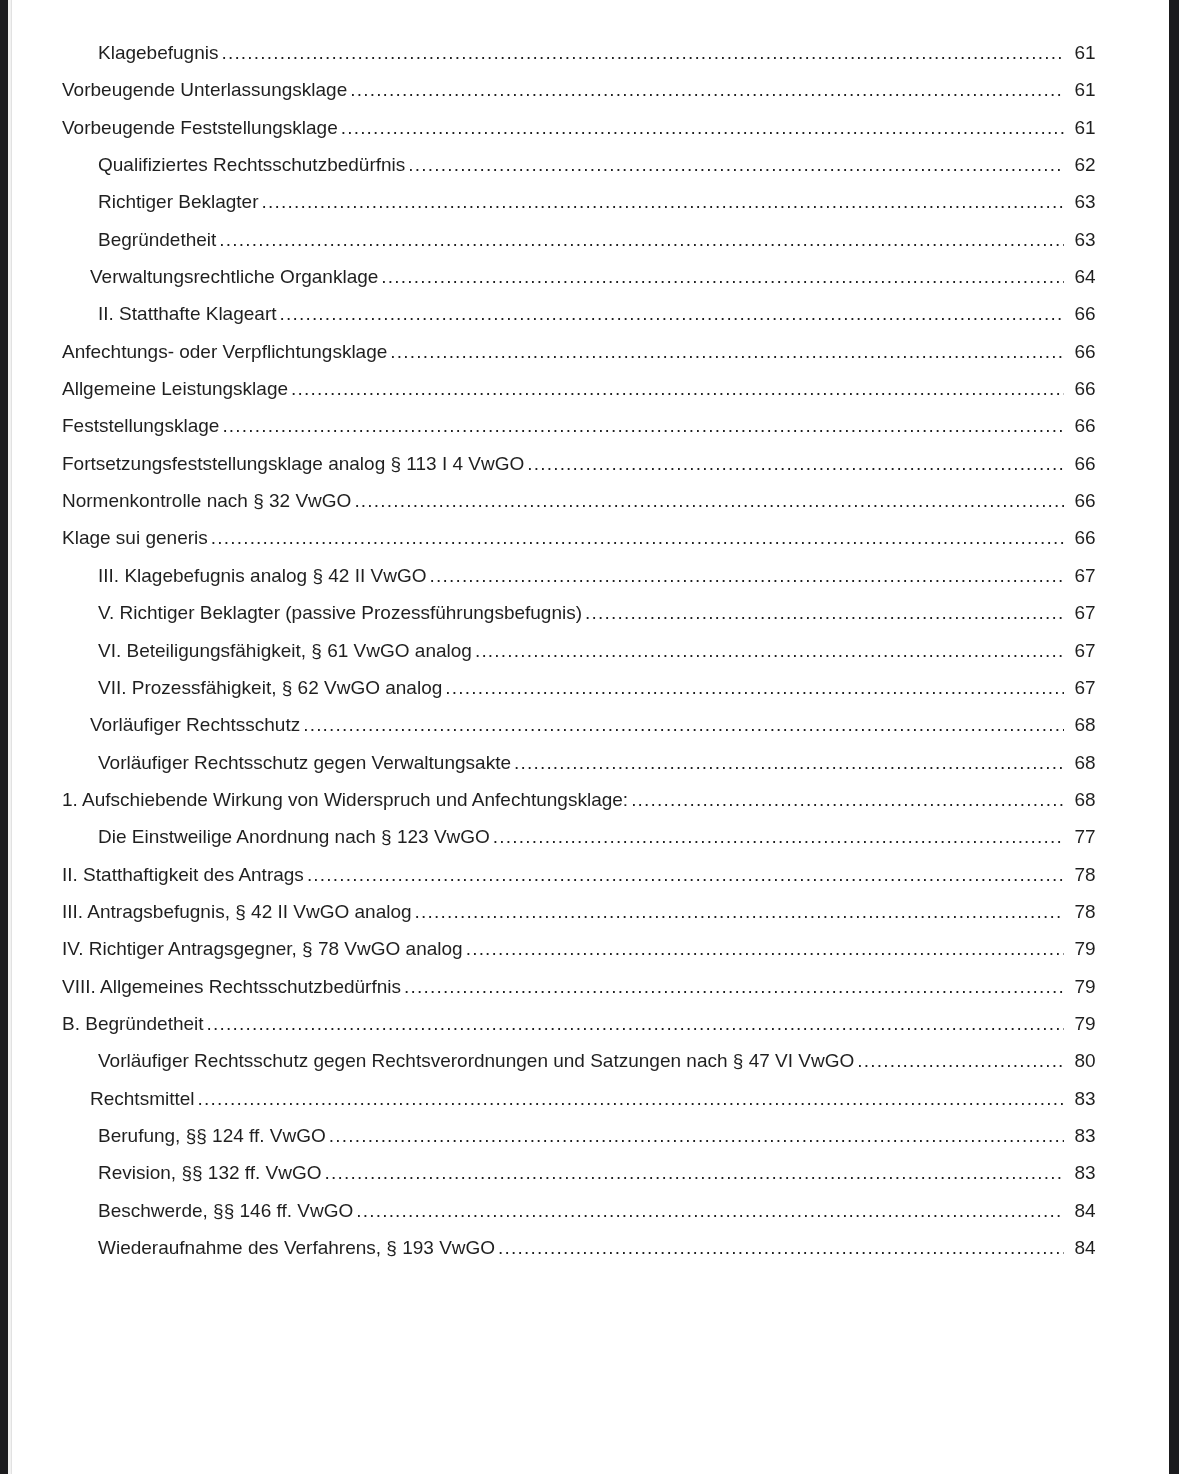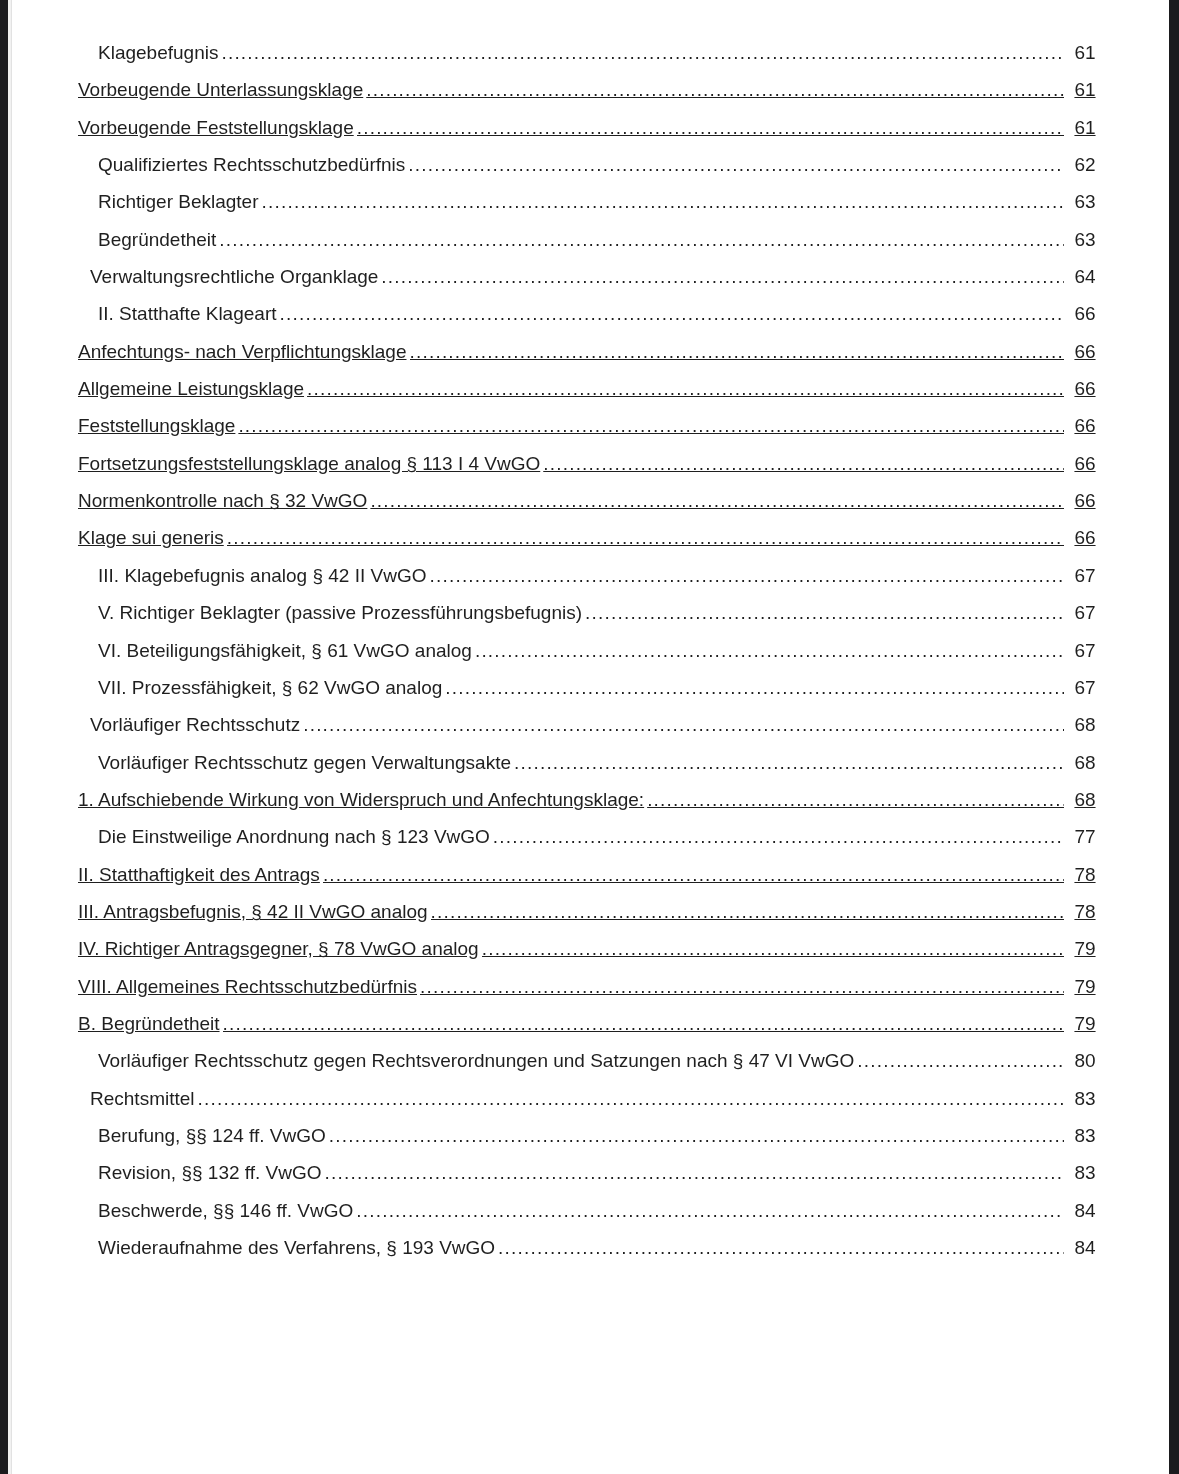--- a/index.html
+++ b/index.html
@@ -25,21 +25,21 @@
   .row {
     display: flex;
     height: 37.35px;
     line-height: 37.35px;
     padding-right: 71px;
     white-space: nowrap;
     overflow: hidden;
   }
   .row.level-0 { padding-left: 78px; }
   .row.level-1 { padding-left: 86px; }
-  .row.level-2 { padding-left: 66px; text-decoration: underline; }
+  .row.level-2 { padding-left: 50px; }
 
   .label { flex: none; }
   .dots {
     flex: 1 1 auto;
     min-width: 0;
     overflow: hidden;
     margin-left: 3px;
   }
   .dots::after {
     content: "..............................................................................................................................................................................................................................................................................................................................";
@@ -102,21 +102,21 @@
     <span class="pagenum">64</span>
   </div>
 
   <div class="row level-1">
     <span class="label">II. Statthafte Klageart</span>
     <span class="dots"></span>
     <span class="pagenum">66</span>
   </div>
 
   <div class="row level-2">
-    <span class="label">Anfechtungs- nach Verpflichtungsklage</span>
+    <span class="label">Anfechtungs- oder Verpflichtungsklage</span>
     <span class="dots"></span>
     <span class="pagenum">66</span>
   </div>
 
   <div class="row level-2">
     <span class="label">Allgemeine Leistungsklage</span>
     <span class="dots"></span>
     <span class="pagenum">66</span>
   </div>
 

